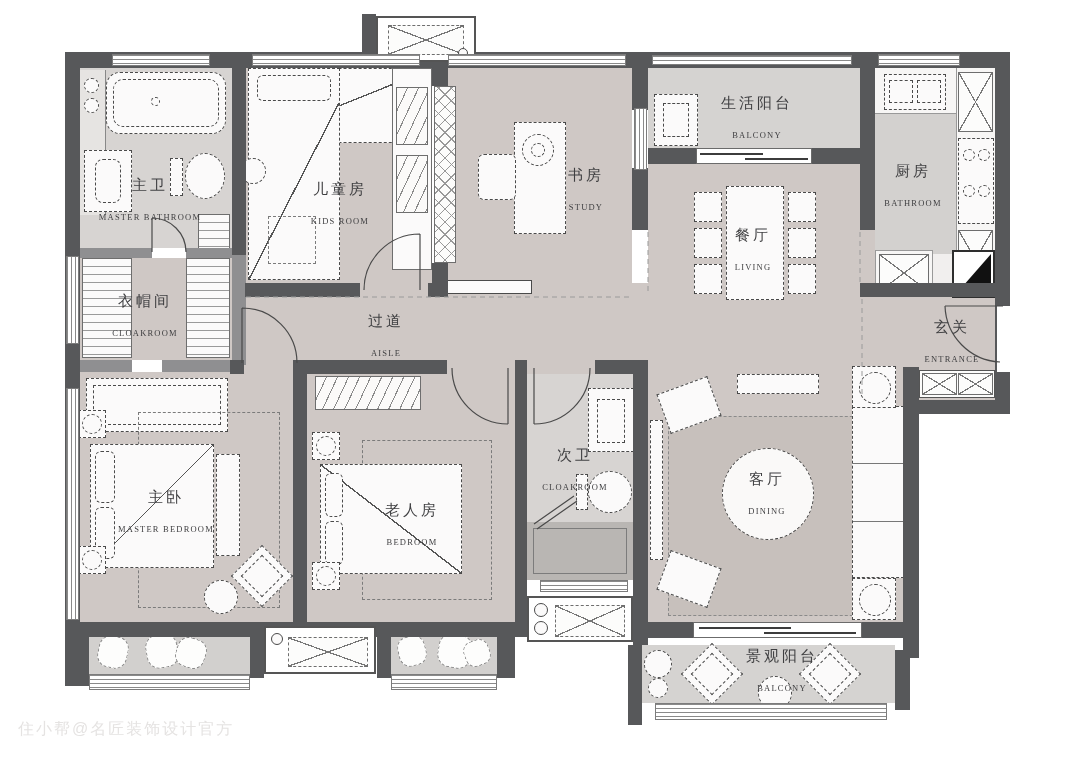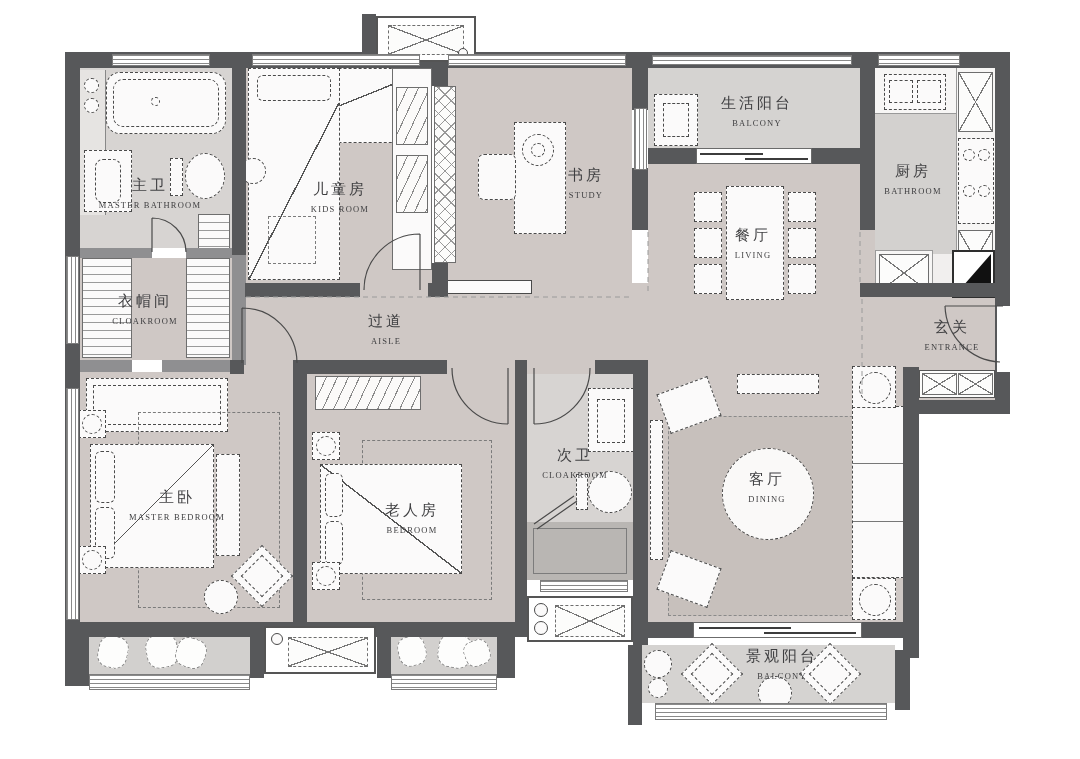--- a/index.html
+++ b/index.html
@@ -35,21 +35,21 @@
                          repeating-linear-gradient(-45deg,transparent 0 8px,#999 8px 9px);}
   .stripes{position:absolute;box-sizing:border-box;border:1px solid #6e6e6e;
         background:repeating-linear-gradient(to bottom,transparent 0 7px,#9a9a9a 7px 8px),#fbfafa;}
   .shelfd{position:absolute;box-sizing:border-box;border:1px solid #6e6e6e;
         background:repeating-linear-gradient(115deg,transparent 0 9px,#8a8a8a 9px 10px),#fbfaf9;}
   .dl{position:absolute;inset:0;background:linear-gradient(to top right,transparent calc(50% - .7px),#555 calc(50% - .7px) calc(50% + .7px),transparent calc(50% + .7px));}
   .dl2{position:absolute;inset:0;background:linear-gradient(to bottom right,transparent calc(50% - .7px),#555 calc(50% - .7px) calc(50% + .7px),transparent calc(50% + .7px));}
   .cushion{position:absolute;box-sizing:border-box;background:#fdfdfc;border:1px dashed #8a8a8a;border-radius:38%;}
   .rlabel{position:absolute;transform:translateX(-50%);text-align:center;color:#3f3f41;white-space:nowrap;z-index:30;}
   .rlabel .zh{font-size:15px;letter-spacing:3px;}
-  .rlabel .en{font-size:8.5px;letter-spacing:1.2px;margin-top:5px;}
+  .rlabel .en{font-size:8.5px;letter-spacing:1.2px;margin-top:17px;}
   .watermark{position:absolute;left:18px;top:719px;color:var(--watermark);font-size:16px;
              letter-spacing:2px;font-family:"Liberation Sans",sans-serif;z-index:40;}
   svg.ov{position:absolute;left:0;top:0;z-index:25;pointer-events:none;}
 </style>
 </head>
 <body>
 
 <div class="plan">
 
   <div class="floor" style="left:80px;top:68px;width:152px;height:180px;background:var(--floor_wet);"></div>
@@ -343,30 +343,31 @@
     <div class="en">ENTRANCE</div>
   </div>
   <div class="rlabel" style="left:386px;top:312px;">
     <div class="zh">过道</div>
     <div class="en">AISLE</div>
   </div>
   <div class="rlabel" style="left:575px;top:446px;">
     <div class="zh">次卫</div>
     <div class="en">CLOAKROOM</div>
   </div>
-  <div class="rlabel" style="left:177px;top:488px;">
+  <div class="rlabel" style="left:166px;top:488px;">
     <div class="zh">主卧</div>
     <div class="en">MASTER BEDROOM</div>
   </div>
   <div class="rlabel" style="left:412px;top:501px;">
     <div class="zh">老人房</div>
     <div class="en">BEDROOM</div>
   </div>
   <div class="rlabel" style="left:767px;top:470px;">
     <div class="zh">客厅</div>
     <div class="en">DINING</div>
   </div>
   <div class="rlabel" style="left:782px;top:647px;">
     <div class="zh">景观阳台</div>
     <div class="en">BALCONY</div>
   </div>
 
+  <div class="watermark">住小帮@名匠装饰设计官方</div>
 </div>
 
 </body></html>

